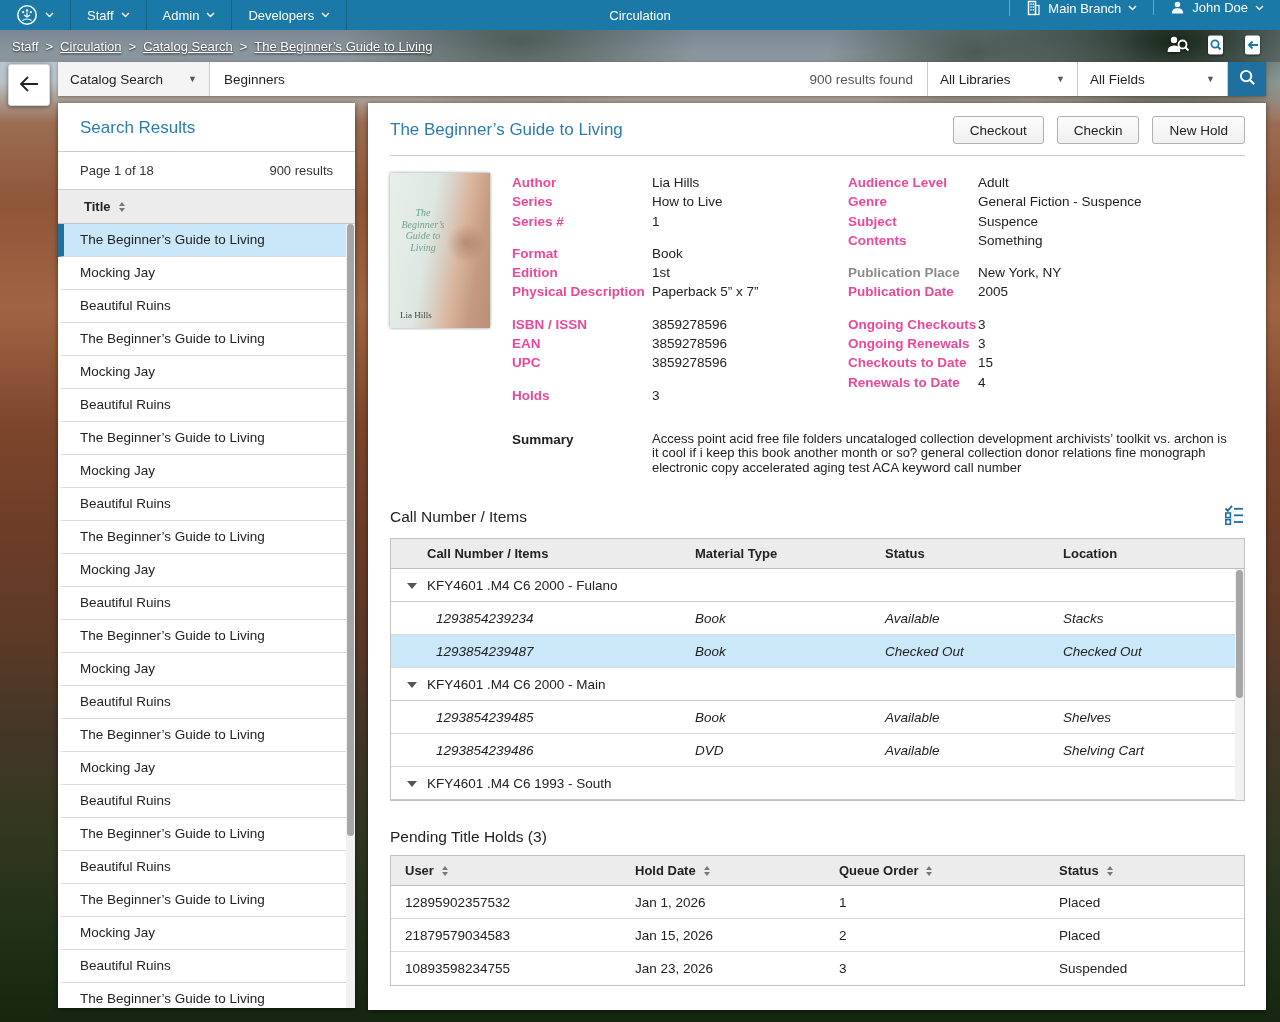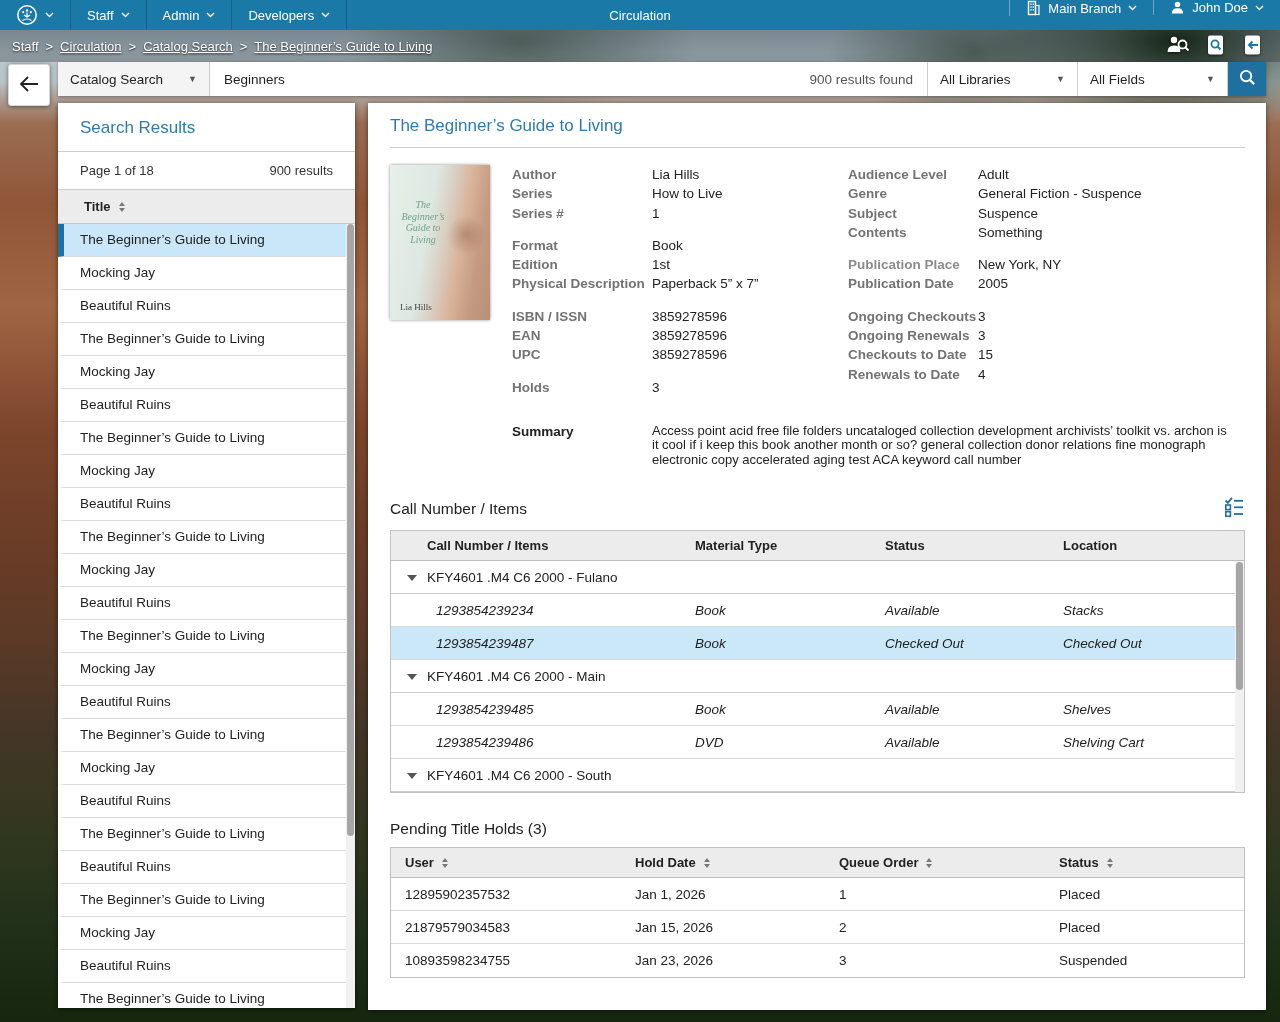--- a/index.html
+++ b/index.html
@@ -105,21 +105,21 @@
       linear-gradient(100deg,#e9efe9 0%,#dde8e2 38%,#d9d0c4 52%,#d9b49b 66%,#c49a82 82%,#b98f78 100%); }
   .cover-text { position:absolute; left:2px; top:34px; width:62px; text-align:center;
     font-family:"Liberation Serif", serif; font-style:italic; color:#6fa287;
     font-size:10px; line-height:11.5px; }
   .cover-author { position:absolute; left:10px; bottom:8px; font-size:9px; color:#444;
     font-family:"Liberation Serif", serif; }
   .dcol-left { width:336px; flex:none; }
   .dcol-right { flex:1; }
   .dgroup { margin-bottom:13px; }
   .drow { display:flex; line-height:19.3px; font-size:13.5px; }
-  .dlabel { font-weight:bold; color:#737373; flex:none; }
+  .dlabel { font-weight:bold; color:#ec4899; flex:none; }
   .dcol-left .dlabel { width:140px; }
   .dcol-right .dlabel { width:130px; }
   .dlabel.muted { color:#8c8c8c; filter:blur(.4px); }
   .dvalue { color:#222; }
 
   .summary-row { display:flex; margin-top:14px; font-size:13px; }
   .sum-spacer { width:122px; flex:none; }
   .sum-label { width:140px; flex:none; font-weight:bold; font-size:13.5px; }
   .sum-text { flex:1; line-height:14.5px; margin-right:12px; }
 
@@ -352,20 +352,25 @@
       </div>
     </ul>
   <div style="position:relative;">
     <div class="sb-scroll" style="position:absolute; right:0; bottom:0;"></div>
   </div>
 </aside>
 
 <main class="main">
   <div class="main-header">
     <h1 class="rec-title">The Beginner’s Guide to Living</h1>
+    <div class="actions">
+      <button class="btn">Checkout</button>
+      <button class="btn">Checkin</button>
+      <button class="btn">New Hold</button>
+    </div>
   </div>
 
   <div class="record">
     <div class="cover">
       <div class="cover-text">
         <div>The</div>
         <div>Beginner’s</div>
         <div>Guide to</div>
         <div>Living</div>
       </div>
@@ -526,21 +531,21 @@
           <div>Book</div>
           <div>Available</div>
           <div>Shelves</div>
         </div>
         <div class="cn-row">
           <div>1293854239486</div>
           <div>DVD</div>
           <div>Available</div>
           <div>Shelving Cart</div>
         </div>
-        <div class="cn-group"><span class="tri"></span><span>KFY4601 .M4 C6 2000 - South</span></div>
+        <div class="cn-group"><span class="tri"></span><span>KFY4601 .M4 C6 1993 - South</span></div>
         <div class="tbl-scroll">
           <div class="thumb"></div>
         </div>
     </div>
   </div>
 
   <h3 class="holds-head-title">Pending Title Holds (3)</h3>
   <div class="tbl">
     <div class="tbl-head holds-grid" id="holds-head">
         <div>

